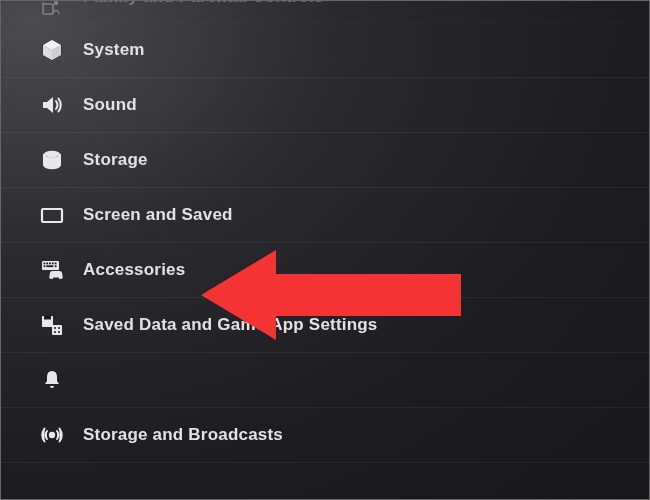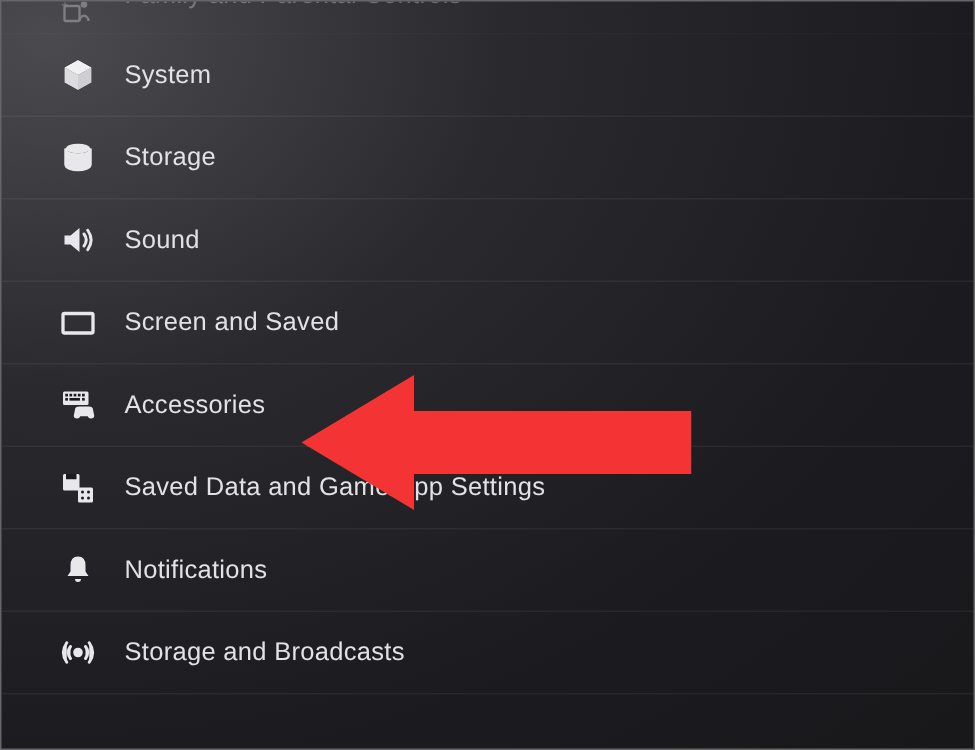--- a/index.html
+++ b/index.html
@@ -39,21 +39,21 @@
       display: flex;
       align-items: center;
       justify-content: center;
       margin-right: 18px;
       flex-shrink: 0;
     }
     .icon-wrap svg { width: 24px; height: 24px; fill: #e8e8ea; }
     .label {
       color: #e2e2e4;
       font-size: 17px;
-      font-weight: 400;
+      font-weight: 700;
       letter-spacing: 0.2px;
     }
     .arrow {
       position: absolute;
       left: 200px;
       top: 249px;
       width: 260px;
       height: 90px;
       pointer-events: none;
     }
@@ -84,41 +84,41 @@
           <path d="M12 12 L3 7 L3 17 L12 22 Z" fill="#dcdcde"></path>
           <path d="M12 2 L21 7 L12 12 L3 7 Z" fill="#f0f0f2"></path>
         </svg>
     </span>
     <span class="label">System</span>
   </div>
 
   <div class="menu-item">
     <span class="icon-wrap">
       <svg viewBox="0 0 24 24">
+          <path d="M3 9 H7 L13 4 V20 L7 15 H3 Z"></path>
+          <path d="M16 8 Q19 12 16 16" fill="none" stroke="#e8e8ea" stroke-width="2" stroke-linecap="round"></path>
+          <path d="M18.5 5.5 Q23 12 18.5 18.5" fill="none" stroke="#e8e8ea" stroke-width="2" stroke-linecap="round"></path>
+        </svg>
+    </span>
+    <span class="label">Sound</span>
+  </div>
+
+  <div class="menu-item">
+    <span class="icon-wrap">
+      <svg viewBox="0 0 24 24">
           <ellipse cx="12" cy="6" rx="8" ry="3.2"></ellipse>
           <path d="M4 6 V17 a8 3.2 0 0 0 16 0 V6" fill="none" stroke="#e8e8ea" stroke-width="2"></path>
           <path d="M4 17 a8 3.2 0 0 0 16 0" fill="#e8e8ea"></path>
           <path d="M4 6 V17" stroke="#e8e8ea" stroke-width="2"></path>
           <path d="M20 6 V17" stroke="#e8e8ea" stroke-width="2"></path>
           <rect x="4" y="6" width="16" height="11" fill="#e8e8ea" opacity="0"></rect>
           <path d="M4 6 a8 3.2 0 0 0 16 0 V17 a8 3.2 0 0 1 -16 0 Z" fill="#e8e8ea"></path>
         </svg>
     </span>
     <span class="label">Storage</span>
-  </div>
-
-  <div class="menu-item">
-    <span class="icon-wrap">
-      <svg viewBox="0 0 24 24">
-          <path d="M3 9 H7 L13 4 V20 L7 15 H3 Z"></path>
-          <path d="M16 8 Q19 12 16 16" fill="none" stroke="#e8e8ea" stroke-width="2" stroke-linecap="round"></path>
-          <path d="M18.5 5.5 Q23 12 18.5 18.5" fill="none" stroke="#e8e8ea" stroke-width="2" stroke-linecap="round"></path>
-        </svg>
-    </span>
-    <span class="label">Sound</span>
   </div>
 
   <div class="menu-item">
     <span class="icon-wrap">
       <svg viewBox="0 0 24 24">
           <rect x="2" y="6" width="20" height="13" rx="1" fill="none" stroke="#e8e8ea" stroke-width="2.2"></rect>
         </svg>
     </span>
     <span class="label">Screen and Saved</span>
   </div>
@@ -156,21 +156,20 @@
     <span class="label">Saved Data and Game/App Settings</span>
   </div>
 
   <div class="menu-item">
     <span class="icon-wrap">
       <svg viewBox="0 0 24 24">
           <path d="M12 3 Q7 3 7 9 L7 13 L5 16 L19 16 L17 13 L17 9 Q17 3 12 3 Z"></path>
           <path d="M10 18 Q10 20 12 20 Q14 20 14 18 Z"></path>
         </svg>
     </span>
-    <span class="label">Notifications</span>
   </div>
 
   <div class="menu-item">
     <span class="icon-wrap">
       <svg viewBox="0 0 24 24" fill="none" stroke="#e8e8ea" stroke-width="2" stroke-linecap="round">
         <circle cx="12" cy="12" r="2.2" fill="#e8e8ea"></circle>
         <path d="M7 8 Q4 12 7 16"></path>
         <path d="M17 8 Q20 12 17 16"></path>
         <path d="M4.5 5.5 Q0 12 4.5 18.5"></path>
         <path d="M19.5 5.5 Q24 12 19.5 18.5"></path>

